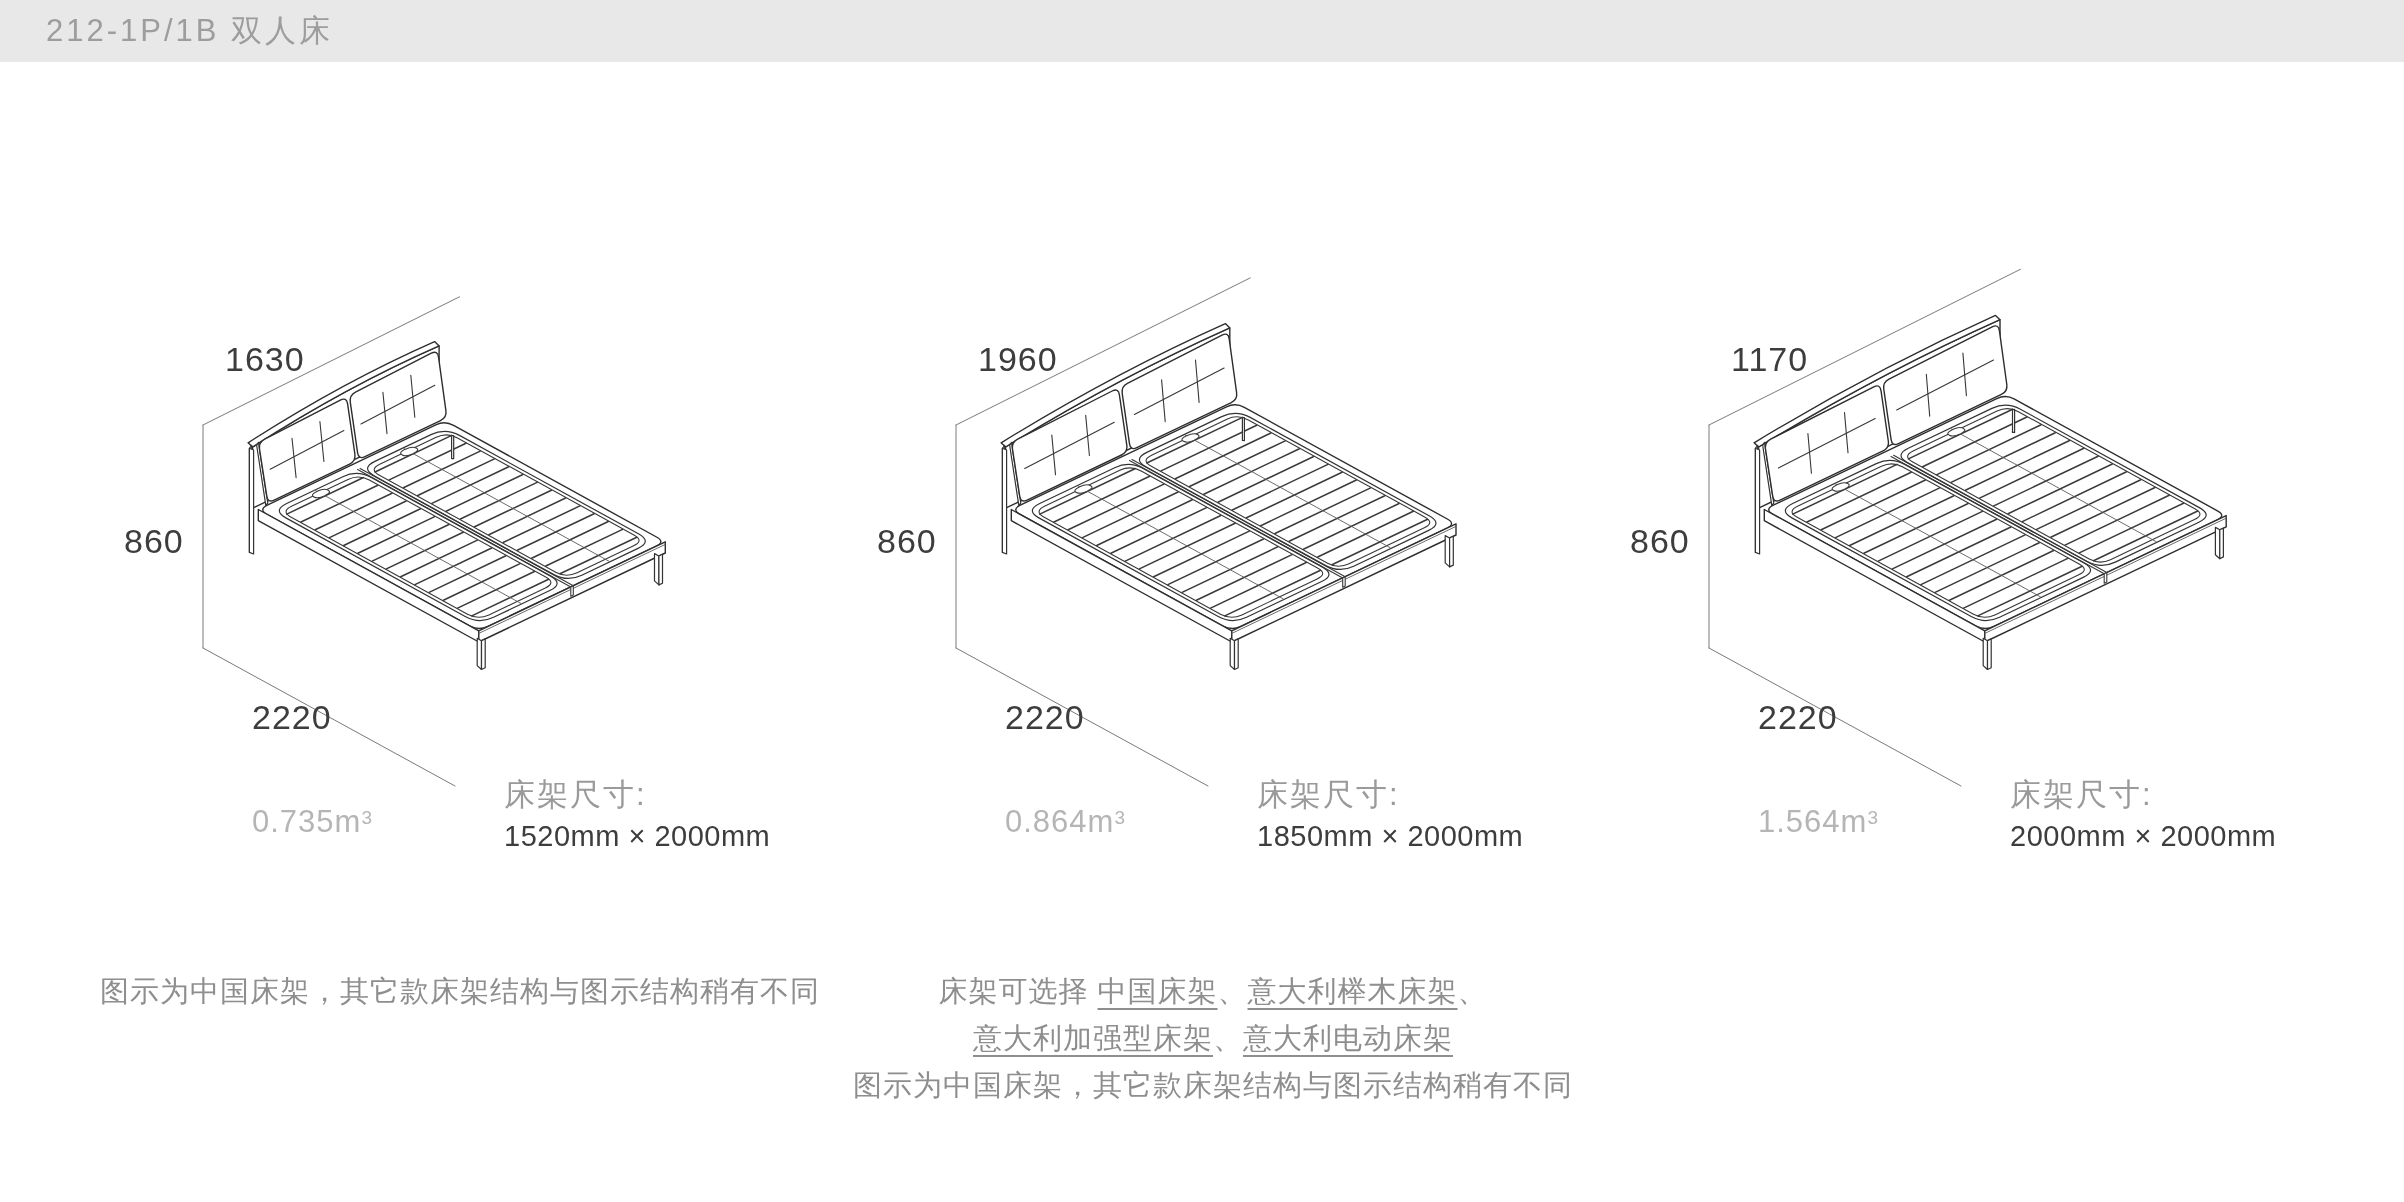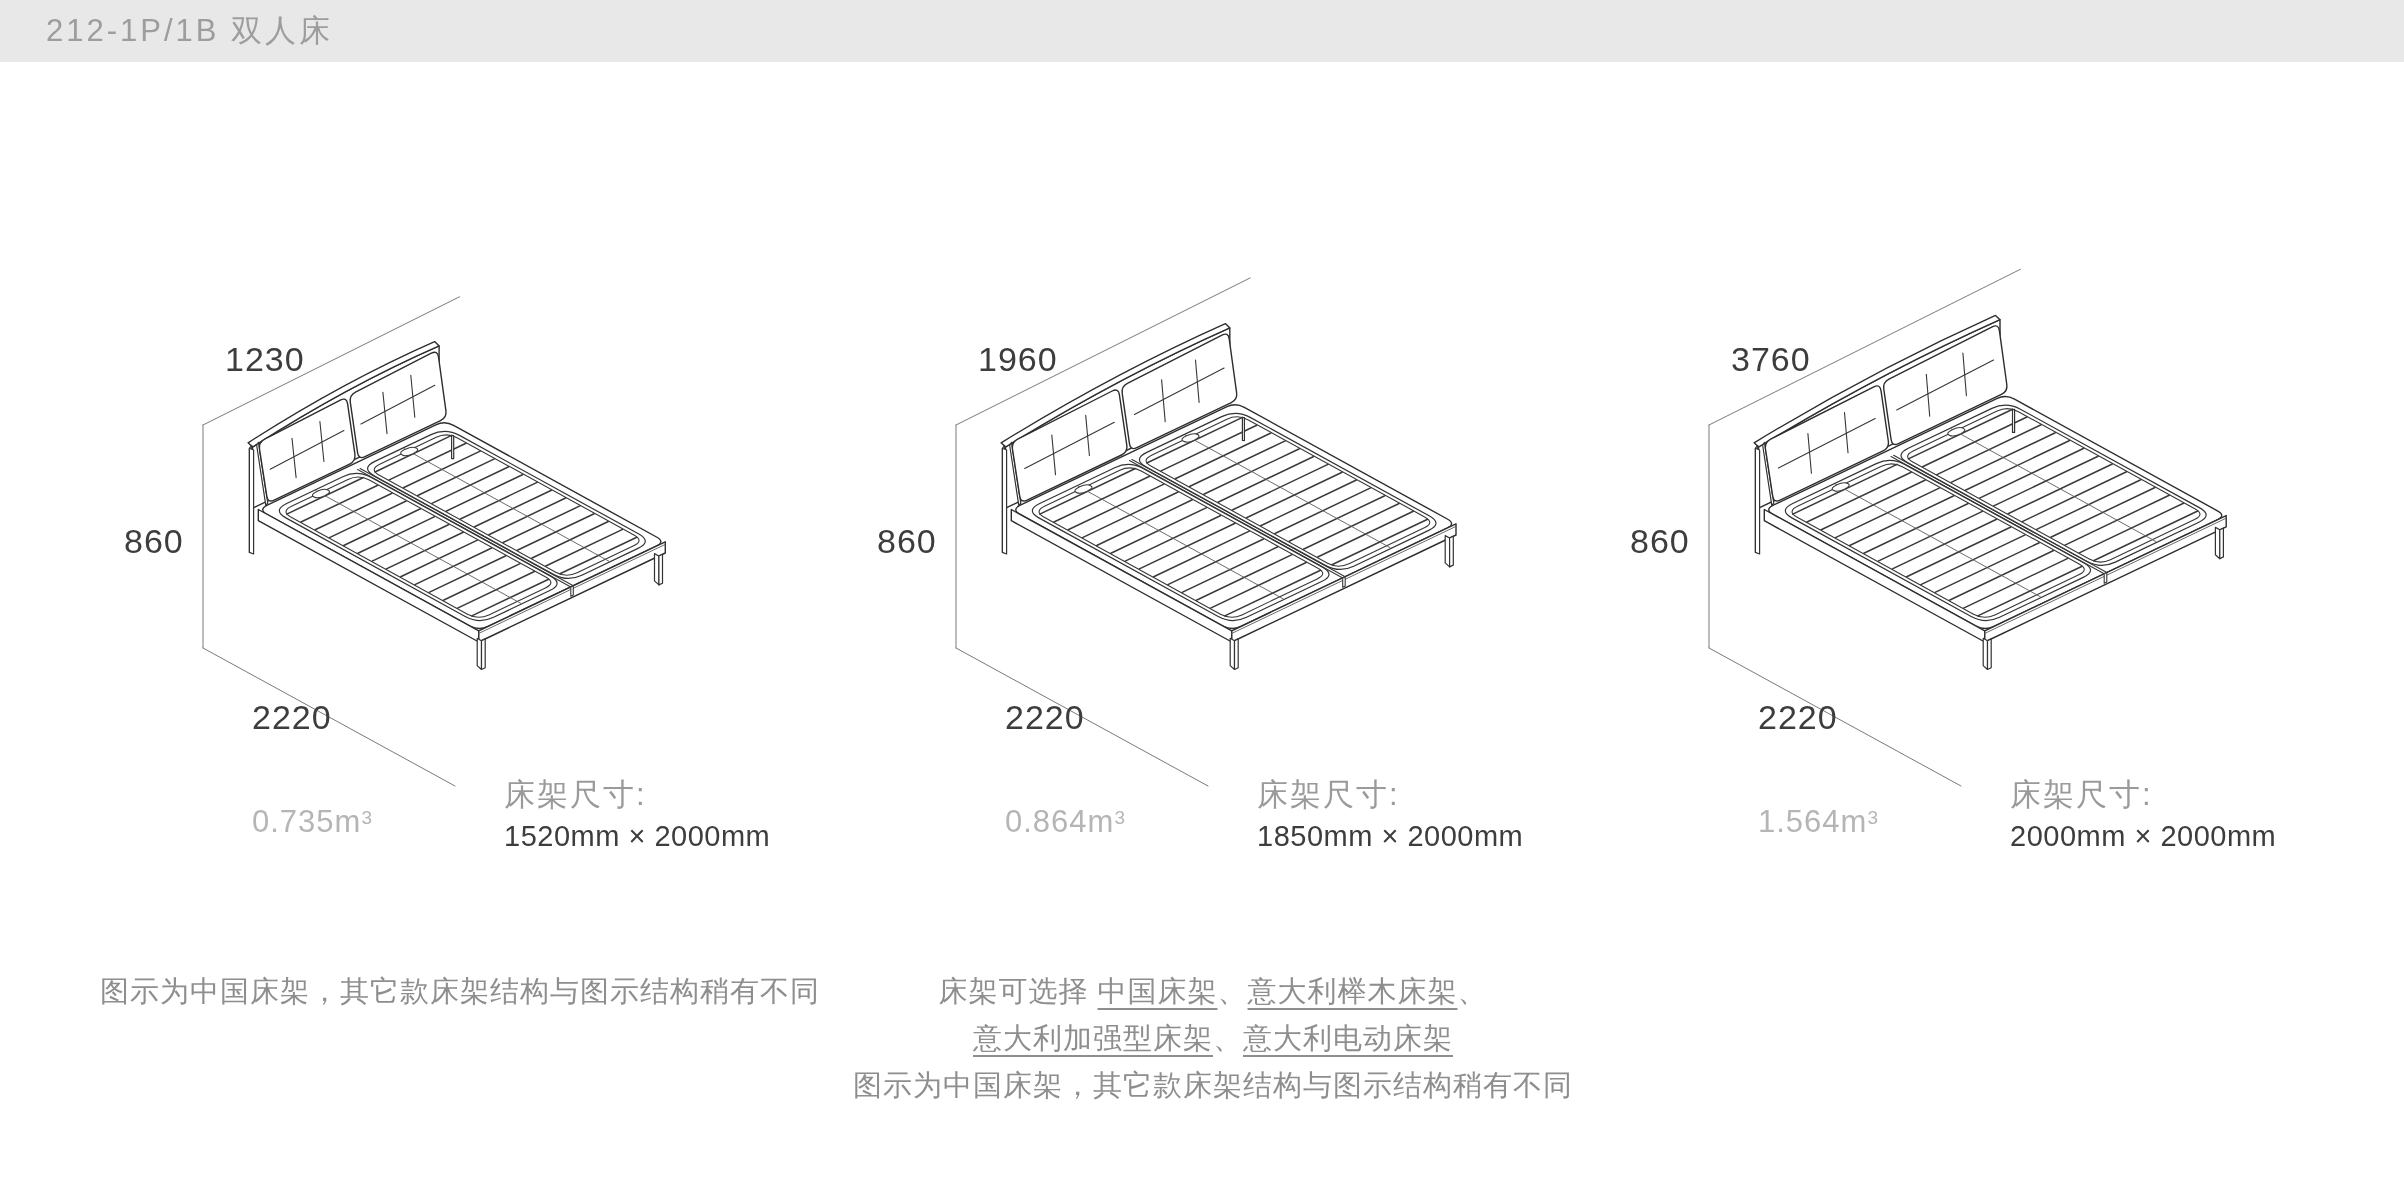--- a/index.html
+++ b/index.html
@@ -125,21 +125,21 @@
         <path class="s11 wf" d="M285.1 219.3L285.4 219.2Q292.3 215.9 296.2 218.0L296.3 218.1Q300.2 220.2 293.3 223.5L293.0 223.7Q286.0 227.0 282.2 224.9L282.0 224.8Q278.1 222.6 285.1 219.3Z"></path>
         <path class="s11" d="M237.6 239.6L450.8 356.9"></path>
         <path class="s11" d="M240.1 238.4L453.3 355.7"></path>
         <path class="s11 wf" d="M450.8 356.9L453.3 355.7L453.3 365.1L450.8 366.3Z"></path>
         <path class="s12 wf" d="M357.2 408.3L361.5 410.7L361.5 439.5L357.2 435.6Z"></path>
         <path class="s12 wf" d="M361.5 410.7L365.2 408.9L365.2 437.8L361.5 439.5Z"></path>
         <path class="s12 wf" d="M534.5 323.6L538.9 326.0L538.9 354.9L534.5 350.9Z"></path>
         <path class="s12 wf" d="M538.9 326.0L542.5 324.3L542.5 353.2L538.9 354.9Z"></path>
         <path class="s12 wf" d="M331.6 205.9L333.7 205.5L333.7 228.6L331.6 228.6Z"></path>
       </svg>
-    <span class="dim dim-w">1230</span>
+    <span class="dim dim-w">1630</span>
     <span class="dim dim-h">860</span>
     <span class="dim dim-d">2220</span>
     <span class="volume"><span>0.735m</span><sup>3</sup></span>
     <div class="frame-size">
       <div class="fs-label">床架尺寸:</div>
       <div class="fs-value">1520mm × 2000mm</div>
     </div>
     <div class="footer">
         <div class="fline"><span class="">图示为中国床架，其它款床架结构与图示结构稍有不同</span></div>
       </div>
@@ -287,21 +287,21 @@
         <path class="s11 wf" d="M326.3 199.7L326.6 199.5Q333.5 196.2 337.4 198.3L337.5 198.4Q341.4 200.6 334.5 203.9L334.2 204.0Q327.2 207.3 323.3 205.2L323.2 205.1Q319.3 203.0 326.3 199.7Z"></path>
         <path class="s11" d="M265.0 226.5L478.2 343.8"></path>
         <path class="s11" d="M267.6 225.3L480.8 342.6"></path>
         <path class="s11 wf" d="M478.2 343.8L480.8 342.6L480.8 352.0L478.2 353.2Z"></path>
         <path class="s12 wf" d="M357.2 408.3L361.5 410.7L361.5 439.5L357.2 435.6Z"></path>
         <path class="s12 wf" d="M361.5 410.7L365.2 408.9L365.2 437.8L361.5 439.5Z"></path>
         <path class="s12 wf" d="M589.4 297.4L593.8 299.8L593.8 328.7L589.4 324.7Z"></path>
         <path class="s12 wf" d="M593.8 299.8L597.4 298.1L597.4 326.9L593.8 328.7Z"></path>
         <path class="s12 wf" d="M386.5 179.7L388.6 179.3L388.6 202.4L386.5 202.4Z"></path>
       </svg>
-    <span class="dim dim-w">3760</span>
+    <span class="dim dim-w">1170</span>
     <span class="dim dim-h">860</span>
     <span class="dim dim-d">2220</span>
     <span class="volume"><span>1.564m</span><sup>3</sup></span>
     <div class="frame-size">
       <div class="fs-label">床架尺寸:</div>
       <div class="fs-value">2000mm × 2000mm</div>
     </div>
   </div>
 
 </div>

